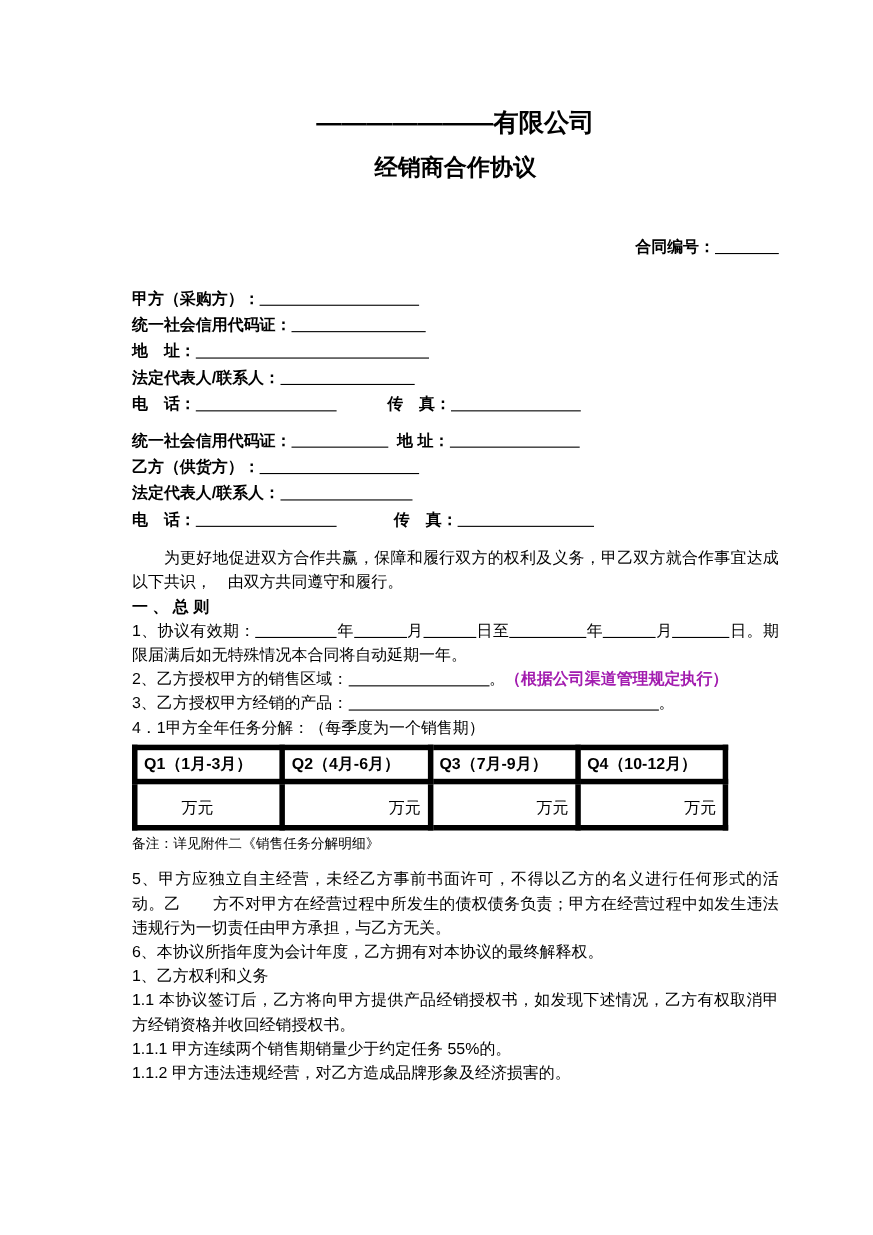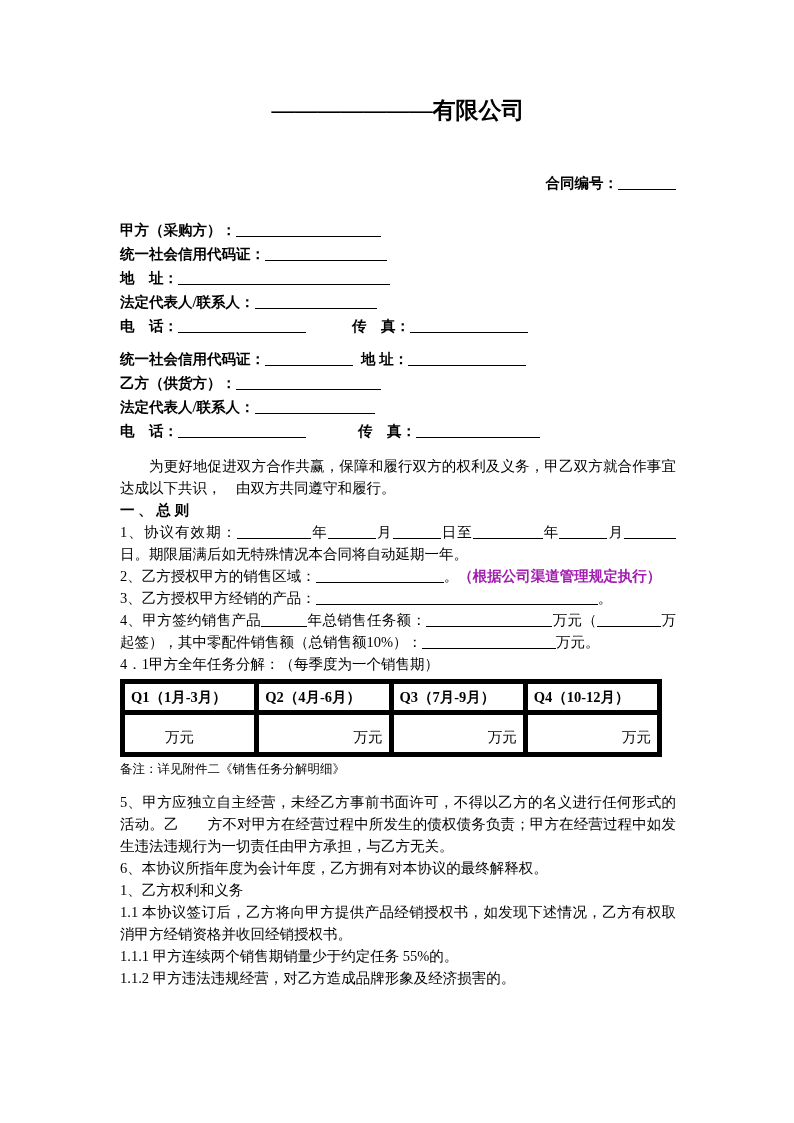--- a/index.html
+++ b/index.html
@@ -1,20 +1,20 @@
 <!DOCTYPE html>
 <html><head>
 <meta charset="utf-8">
 <style>
   * { box-sizing: border-box; }
   html, body { margin: 0; padding: 0; background: #ffffff; }
   .page {
     width: 794px; height: 1123px; margin: 0 auto; background: #fff;
-    padding: 96px 118px 0 120px; overflow: hidden;
-    font-family: Liberation Serif, serif;
+    padding: 96px 86px 0 120px; overflow: hidden;
+    font-family: Liberation Sans, sans-serif;
     font-size: 14.5px; line-height: 22px; color: #000;
   }
   .title { text-align: center; font-size: 23px; font-weight: bold; line-height: 30px; margin: 0; }
   .subtitle { text-align: center; font-size: 21px; font-weight: bold; line-height: 30px; margin: 12px 0 0 0; }
   .contract-no { margin-top: 46px; text-align: right; font-weight: bold; }
   .party { margin-top: 24px; }
   .party.second { margin-top: 9px; }
   .party .line { line-height: 24px; font-weight: bold; white-space: nowrap; }
   .blank { display: inline-block; height: 15px; border-bottom: 1px solid #000; vertical-align: -2px; }
   p { margin: 0; text-align: justify; }
@@ -28,20 +28,21 @@
   .task-table .cell.first { text-align: left; padding-left: 40px; }
   .remark { font-size: 12.5px; line-height: 20px; }
   .mt2 { margin-top: 12px; }
 </style>
 </head>
 <body>
 
 <div class="page">
 
   <h1 class="title">———————有限公司</h1>
+  <h2 class="subtitle">经销商合作协议</h2>
 
   <div class="contract-no"><span>合同编号：</span><span class="blank" style="width:58px"></span></div>
 
   <div class="party">
     <div class="line"><span>甲方（采购方）：</span><span class="blank" style="width:145px"></span></div>
     <div class="line"><span>统一社会信用代码证：</span><span class="blank" style="width:122px"></span></div>
     <div class="line"><span>地　址：</span><span class="blank" style="width:212px"></span></div>
     <div class="line"><span>法定代表人/联系人：</span><span class="blank" style="width:122px"></span></div>
     <div class="line"><span>电　话：</span><span class="blank" style="width:128px"></span><span style="margin-left:46px">传　真：</span><span class="blank" style="width:118px"></span></div>
   </div>
@@ -56,21 +57,20 @@
   <p class="preamble">为更好地促进双方合作共赢，保障和履行双方的权利及义务，甲乙双方就合作事宜达成以下共识，　由双方共同遵守和履行。</p>
 
   <p class="sec-heading">一 、 总 则</p>
 
   <p><span>1、协议有效期：</span><span class="blank" style="width:74px"></span><span>年</span><span class="blank" style="width:48px"></span><span>月</span><span class="blank" style="width:48px"></span><span>日至</span><span class="blank" style="width:70px"></span><span>年</span><span class="blank" style="width:48px"></span><span>月</span><span class="blank" style="width:52px"></span><span>日。期限届满后如无特殊情况本合同将自动延期一年。</span></p>
 
   <p><span>2、乙方授权甲方的销售区域：</span><span class="blank" style="width:128px"></span><span>。</span><span class="red">（根据公司渠道管理规定执行）</span></p>
 
   <p><span>3、乙方授权甲方经销的产品：</span><span class="blank" style="width:282px"></span><span>。</span></p>
 
-  <p><span>4、甲方签约销售产品</span><span class="blank" style="width:46px"></span><span>年总销售任务额：</span><span class="blank" style="width:126px"></span><span>万元（</span><span class="blank" style="width:64px"></span><span>万起签），其中零配件销售额（总销售额10%）：</span><span class="blank" style="width:134px"></span><span>万元。</span></p>
 
   <p>4．1甲方全年任务分解：（每季度为一个销售期）</p>
 
   <table class="task-table">
     <tbody>
         <tr>
       <td class="th">Q1（1月-3月）</td>
       <td class="th">Q2（4月-6月）</td>
       <td class="th">Q3（7月-9月）</td>
       <td class="th">Q4（10-12月）</td>

